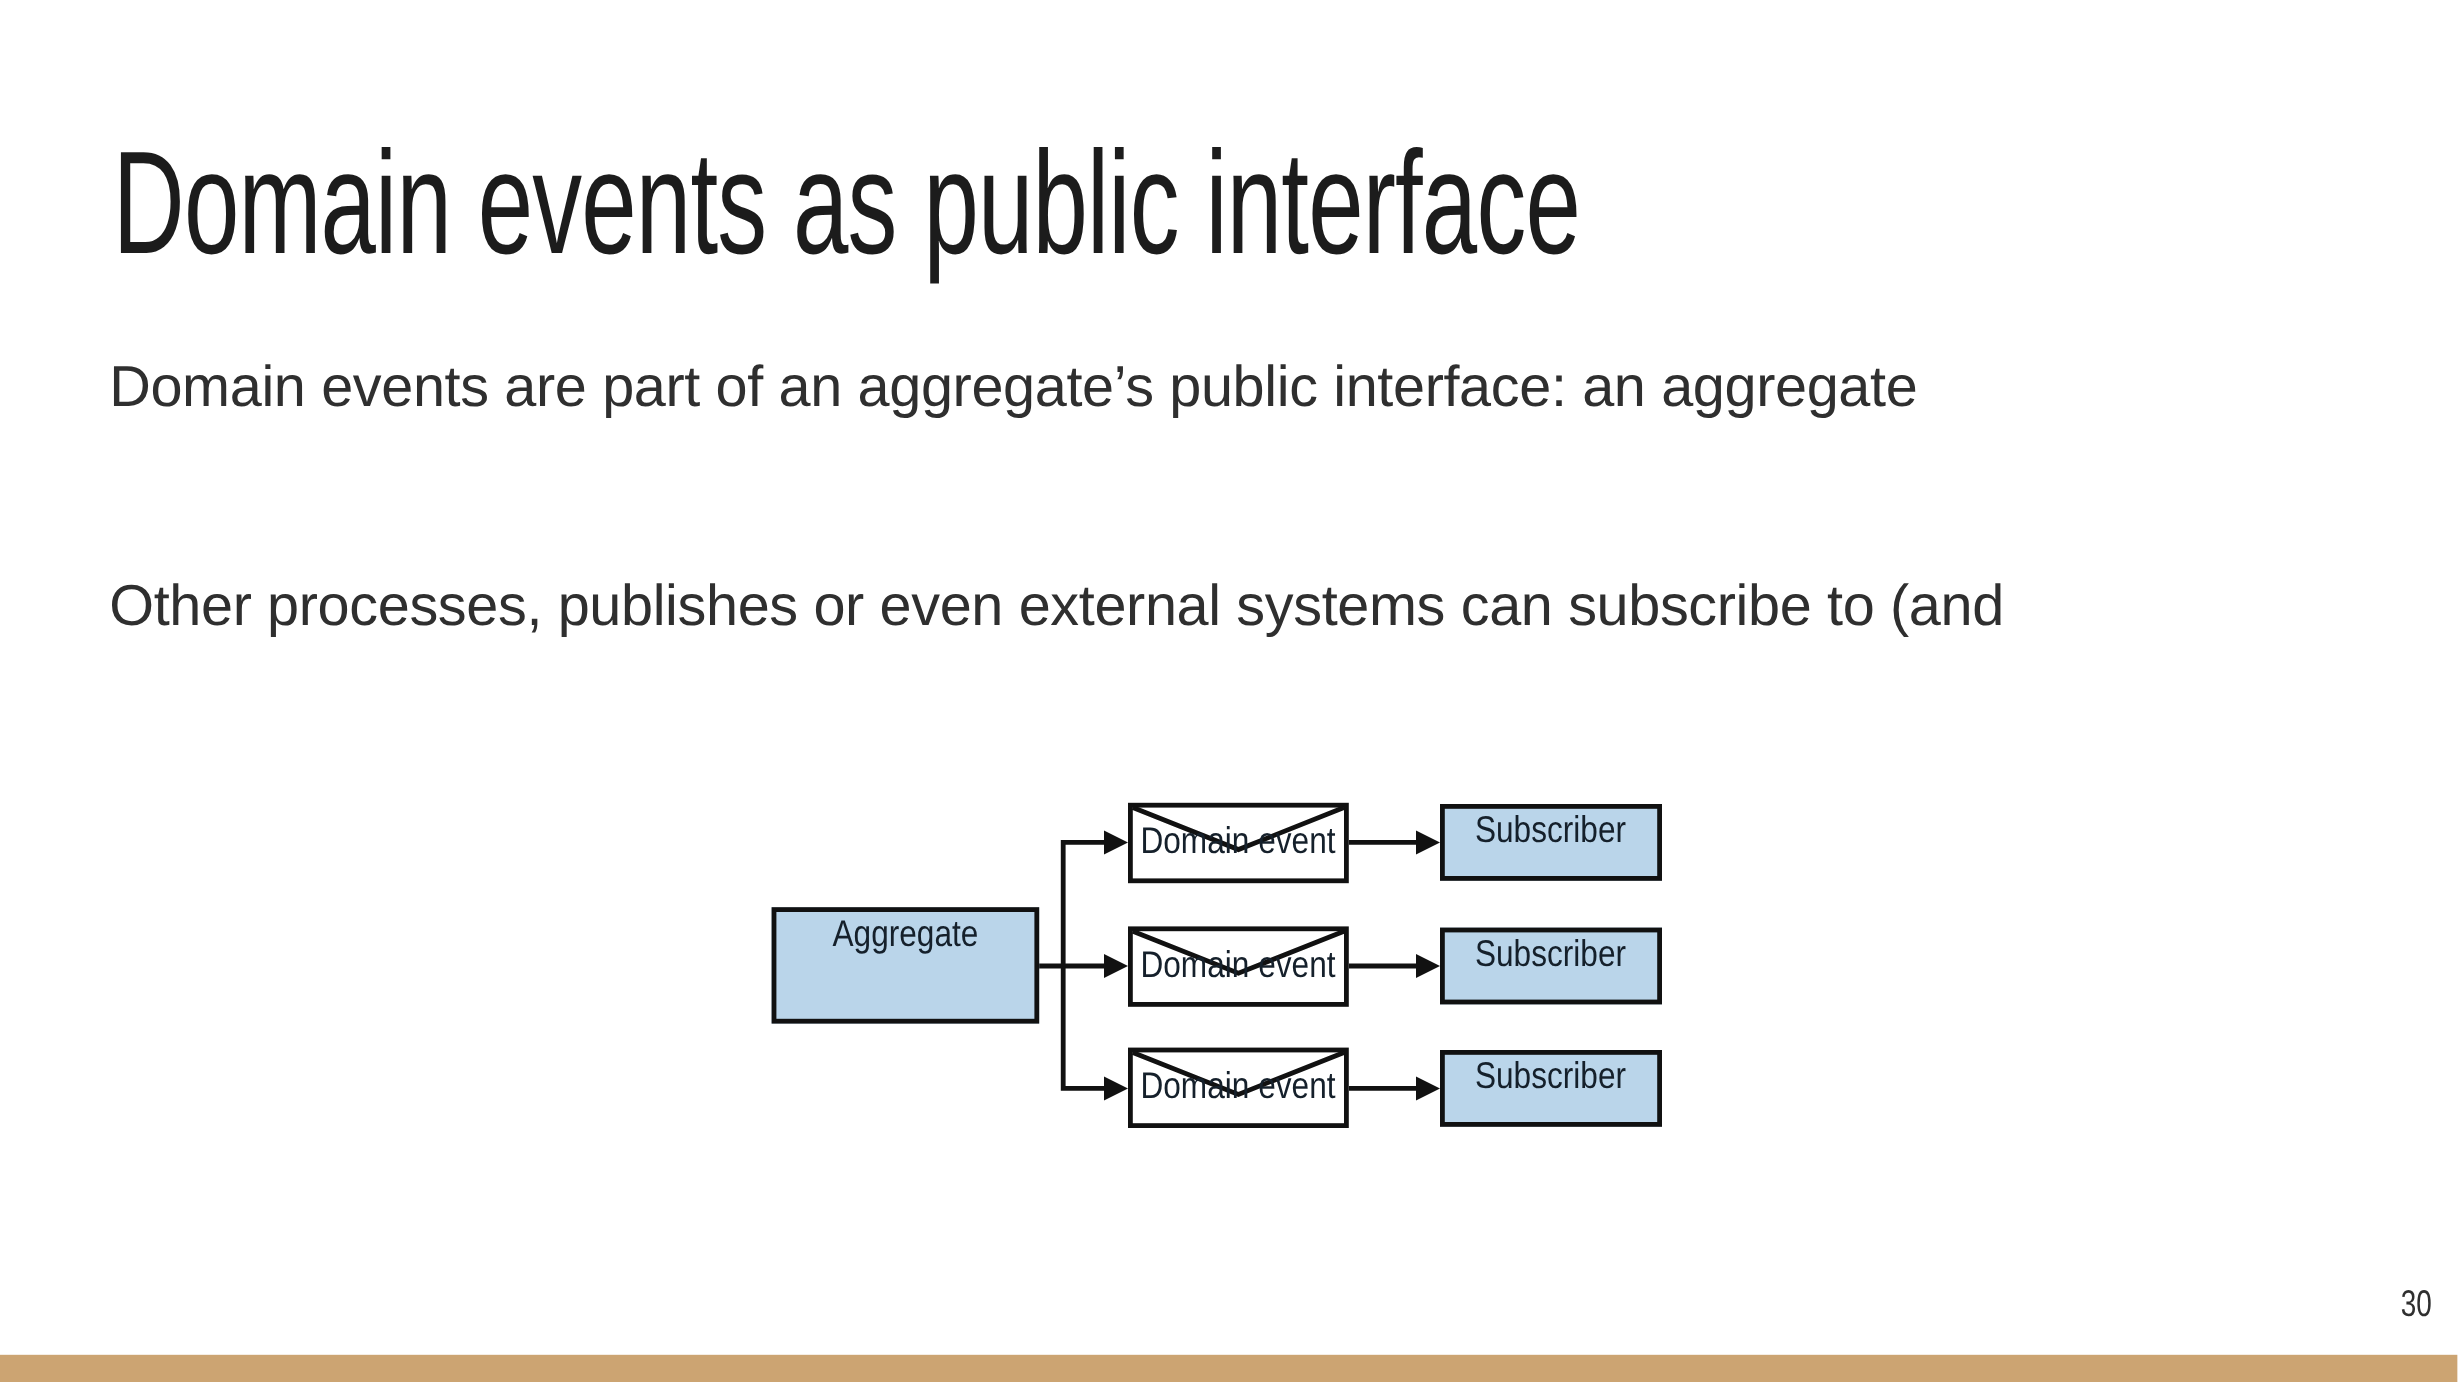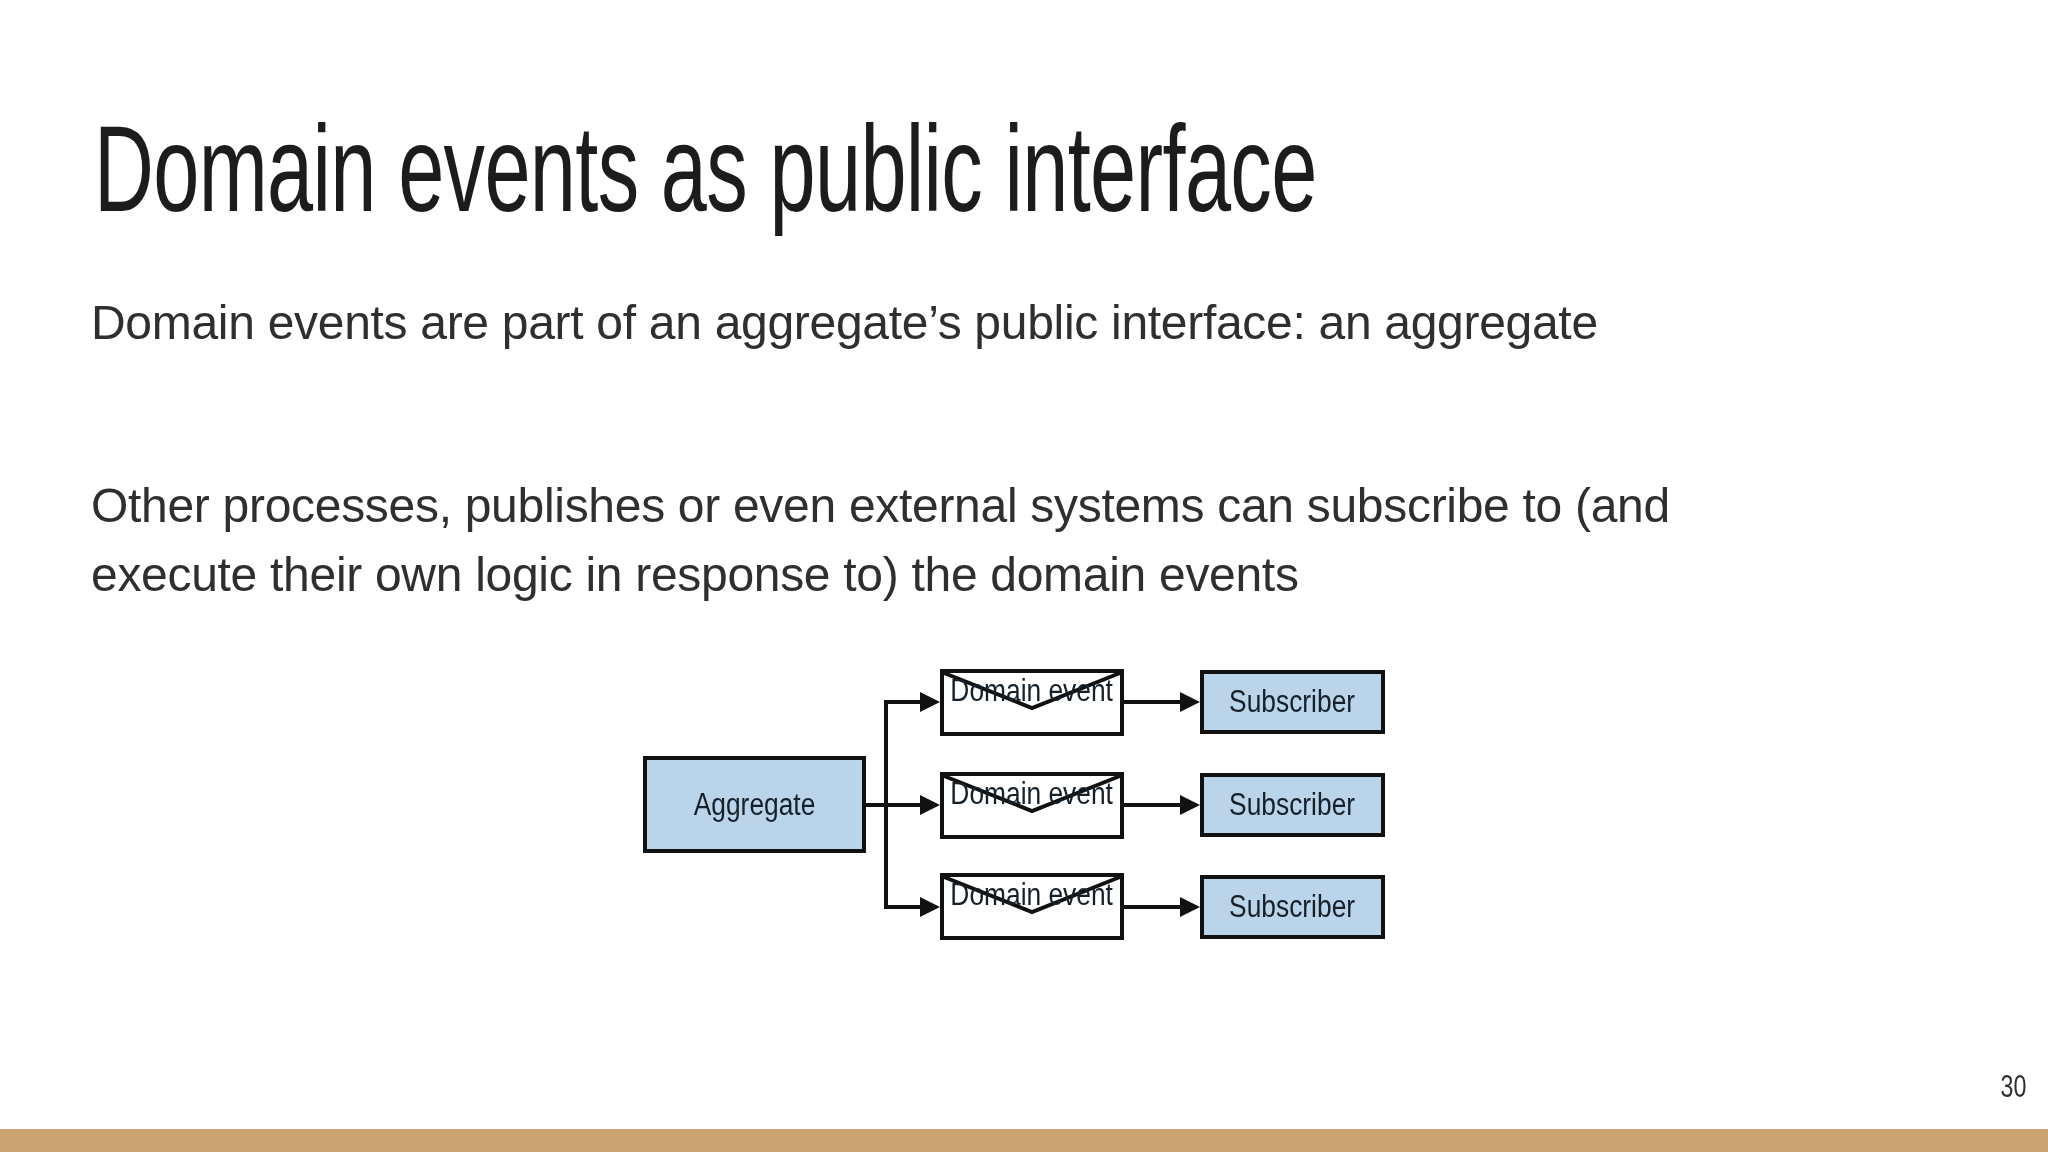--- a/index.html
+++ b/index.html
@@ -45,30 +45,29 @@
     position:absolute;
     left:600px;top:655px;
     width:810px;height:300px;
   }
   .connectors{position:absolute;left:0;top:0;width:810px;height:300px;}
   .box{
     position:absolute;
     box-sizing:border-box;
     border:4px solid #111111;
     display:flex;
-    align-items:center;
     justify-content:center;
     font-size:31px;
     color:#15202b;
     white-space:nowrap;
   }
   .boxlabel{display:inline-block;transform:scaleX(0.85);}
   .blue{background:#bad5ea;}
   .aggregate{left:43px;top:101px;width:223px;height:97px;}
-  .event{left:340px;width:184px;height:67px;background:#ffffff;align-items:flex-start;padding-bottom:3px;}
+  .event{left:340px;width:184px;height:67px;background:#ffffff;align-items:center;padding-bottom:3px;}
   .event1{top:14px;}
   .event2{top:117px;}
   .event3{top:218px;}
   .flap{position:absolute;left:-4px;top:-4px;width:184px;height:67px;}
   .sub{left:600px;width:185px;height:64px;}
   .sub1{top:15px;}
   .sub2{top:118px;}
   .sub3{top:220px;}
   .event .boxlabel{position:relative;}
   
@@ -94,21 +93,20 @@
 <div class="slide">
 
   <h1 class="title">Domain events as public interface</h1>
 
   <p class="para p1">
     <span class="line">Domain events are part of an aggregate’s public interface: an aggregate</span>
   </p>
 
   <p class="para p2">
     <span class="line">Other processes, publishes or even external systems can subscribe to (and</span>
-    <span class="line">execute their own logic in response to) the domain events</span>
   </p>
 
   <div class="diagram">
 
     <svg class="connectors" viewBox="0 0 810 300" fill="none" stroke="#111111" stroke-width="4">
 
       <path d="M228 150 H320"></path>
       <polygon points="320,140 320,160 340,150" fill="#111111" stroke="none"></polygon>
 
       <path d="M320 47 H286 V252 H320"></path>

